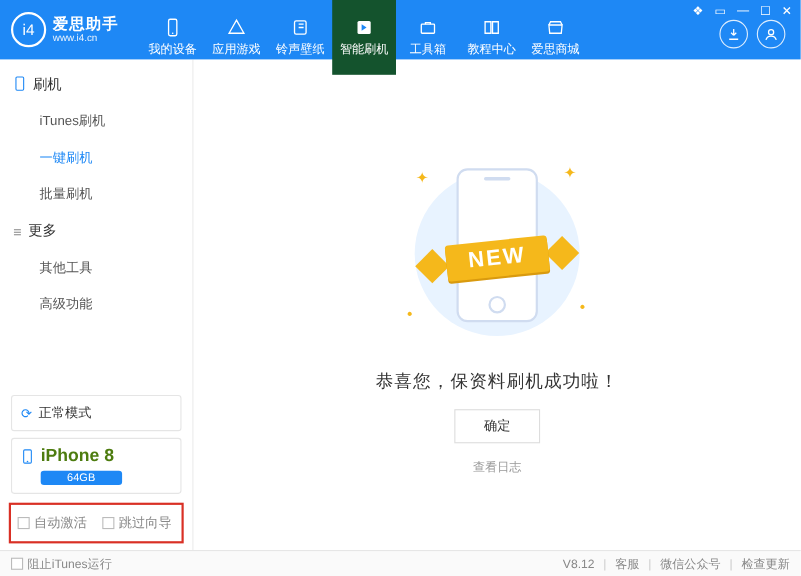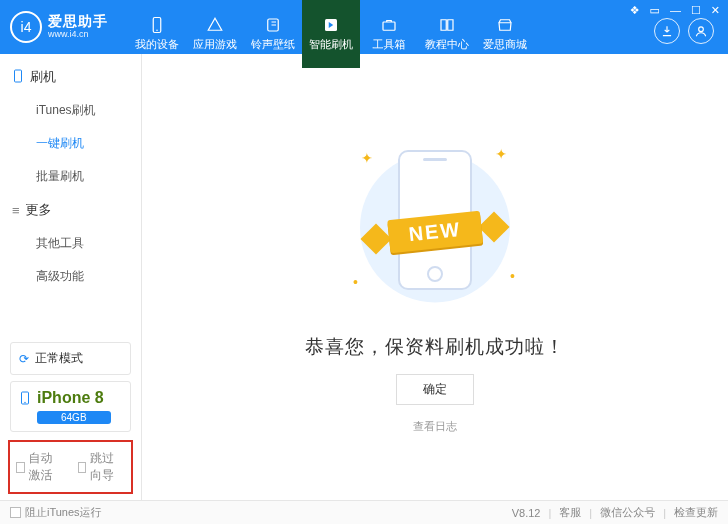--- a/index.html
+++ b/index.html
@@ -18,21 +18,21 @@
     .nav-item svg { width: 18px; height: 18px; }
 
     .win-controls-top { position: absolute; top: 4px; right: 6px; display: flex; gap: 6px; color: #fff; font-size: 11px; }
     .win-controls-top span { cursor: pointer; padding: 0 2px;}
     .header-right-circles { margin-left: auto; display: flex; gap: 8px; margin-right: 6px; margin-top: 8px;}
     .circle-btn { width: 26px; height: 26px; border: 1.5px solid rgba(255,255,255,.85); border-radius: 50%; display:flex; align-items:center; justify-content:center; cursor:pointer;}
     .circle-btn svg { width:14px; height:14px; stroke:#fff; fill:none;}
 
     
     .body { flex: 1; display: flex; overflow: hidden; }
-    .sidebar { width: 142px; border-right: 1px solid #e6e6e6; display: flex; flex-direction: column; background:#fff;}
+    .sidebar { width: 176px; border-right: 1px solid #e6e6e6; display: flex; flex-direction: column; background:#fff;}
     .side-scroll { flex: 1; overflow-y: auto; padding-top: 6px;}
     .side-group-header { display: flex; align-items: center; gap: 6px; padding: 8px 12px; font-size: 13px; color: #333; }
     .side-group-header .hicon { color: #2a8bf2; }
     .side-item { padding: 8px 12px 8px 36px; font-size: 12px; color: #555; cursor: pointer; }
     .side-item.active { color: #1e88f5; }
 
     .mode-box { margin: 6px 10px; border: 1px solid #e5e5e5; border-radius: 3px; padding: 7px 8px; display:flex; align-items:center; gap:6px; font-size:12px;}
     .mode-box .dot-icon { color:#1e88f5;}
     .device-box { margin: 0 10px 8px 10px; border:1px solid #e5e5e5; border-radius:3px; padding:7px 8px;}
     .device-box .row1 { display:flex; align-items:center; gap:6px; color:#4d7c0f; font-weight:bold; font-size:16px;}
@@ -44,21 +44,21 @@
     .chk-square { width:11px; height:11px; border:1px solid #bbb; background:#fff;}
 
     .bottombar { height: 24px; border-top: 1px solid #e6e6e6; display:flex; align-items:center; padding: 0 10px; font-size:11px; color:#888; background:#fafafa;}
     .bottombar .left { display:flex; align-items:center; gap:4px;}
     .bottombar .right { margin-left:auto; display:flex; align-items:center; gap:8px;}
     .bottombar .sep { color:#ccc;}
 
     
     .main { flex:1; display:flex; flex-direction:column; align-items:center; justify-content:center; gap:14px; background:#fff;}
     .illus { width:200px; height:200px; position:relative;}
-    .success-title { font-size:19px; color:#333; letter-spacing:1px;}
+    .success-title { font-size:16px; color:#333; letter-spacing:1px;}
     .confirm-btn { border:1px solid #ddd; background:#fff; padding:6px 26px; font-size:12px; cursor:pointer; color:#333;}
     .log-link { font-size:11px; color:#999; cursor:pointer;}
     
     .illus .disc{position:absolute; left:50%; top:50%; transform:translate(-50%,-45%); width:150px; height:150px; border-radius:50%; background:#e8f3ff;}
     .illus .phone{position:absolute;left:50%;top:50%;transform:translate(-50%,-50%);width:74px;height:140px;border-radius:10px;background:#fff;border:2px solid #d0dcf0;}
     .illus .phone::before{content:"";position:absolute;left:50%;top:6px;transform:translateX(-50%);width:24px;height:3px;background:#d0dcf0;border-radius:2px;}
     .illus .phone::after{content:"";position:absolute;left:50%;bottom:6px;transform:translateX(-50%);width:12px;height:12px;border:2px solid #d0dcf0;border-radius:50%;}
     .illus .ribbon{position:absolute;left:50%;top:56%;transform:translate(-50%,-50%) rotate(-6deg);background:#f5b81b;color:#fff;font-weight:800;font-size:20px;letter-spacing:2px;padding:5px 20px;border-radius:3px;box-shadow:0 2px 0 #d99a0e;}
     .illus .ribtail{position:absolute;width:22px;height:22px;background:#f5b81b;transform:rotate(45deg);}
     .illus .t1{left:30px;top:108px;}

